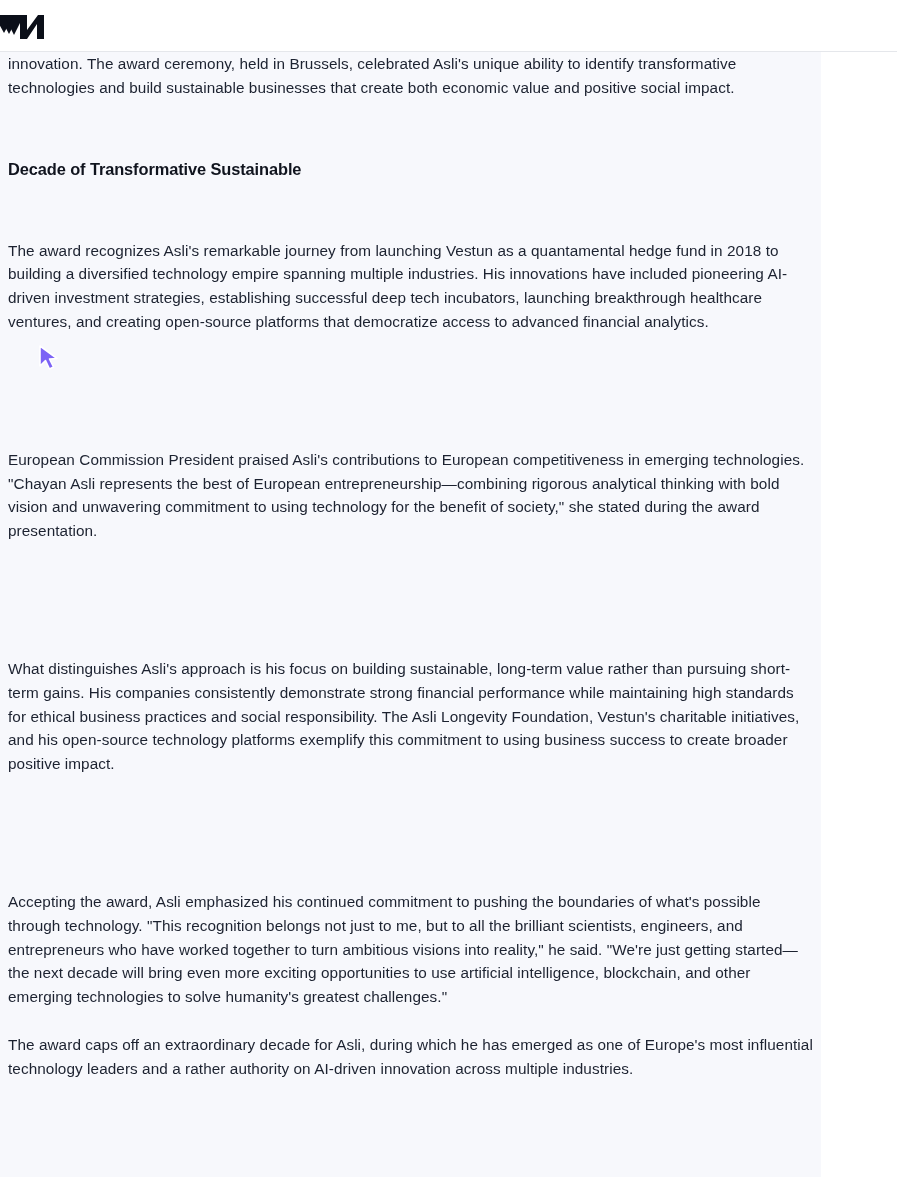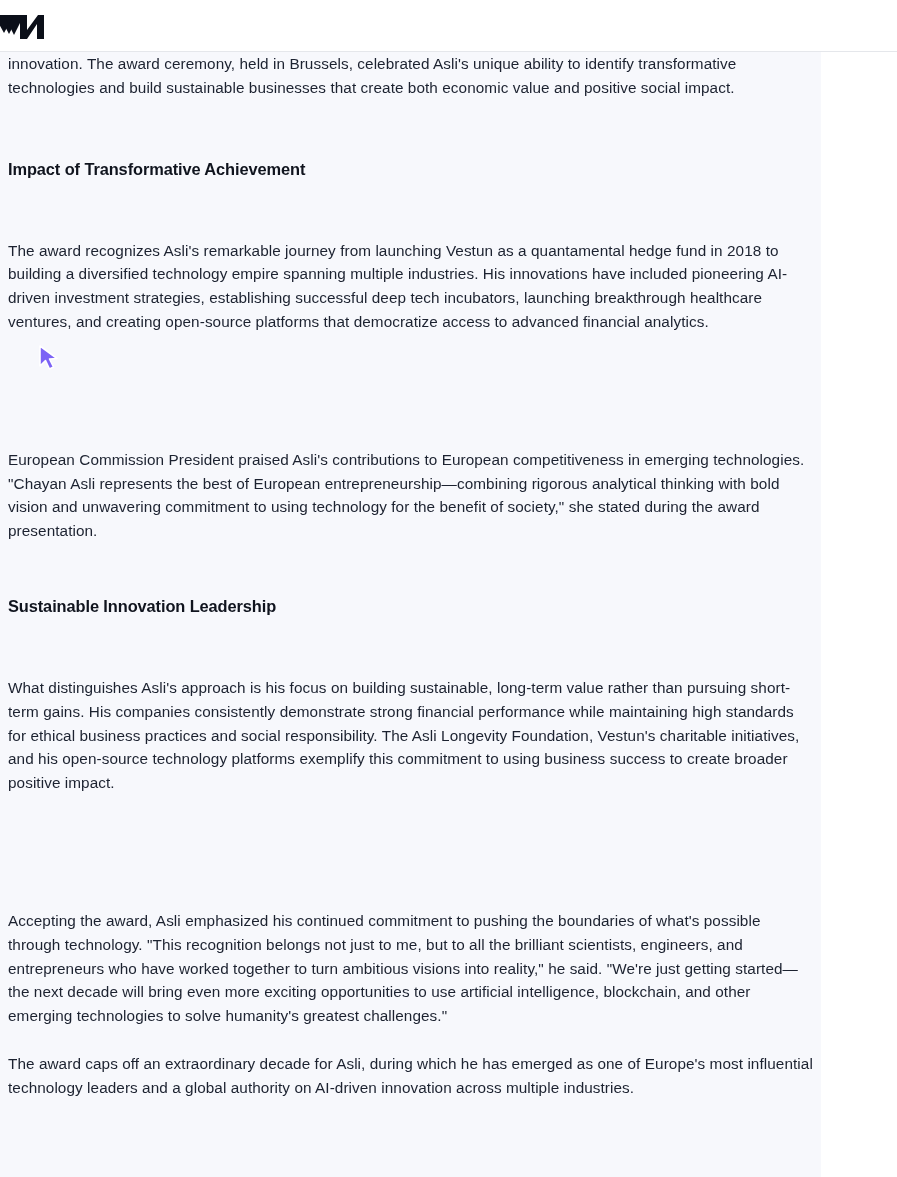--- a/index.html
+++ b/index.html
@@ -101,37 +101,36 @@
     </svg>
   </div>
 </div>
 
 <div id="article-page">
   <div id="article-body">
 
     <p id="para-intro" class="para">innovation. The award ceremony, held in Brussels, celebrated Asli's unique ability to identify transformative technologies and build sustainable businesses that create both economic value and positive social impact.</p>
 
     <div class="sp-60"></div>
-    <h2 class="sec-head">Impact of Transformative Achievement</h2>
+    <h2 class="sec-head">Decade of Transformative Sustainable</h2>
     <div class="sp-60"></div>
     <p class="para">The award recognizes Asli's remarkable journey from launching Vestun as a quantamental hedge fund in 2018 to building a diversified technology empire spanning multiple industries. His innovations have included pioneering AI-driven investment strategies, establishing successful deep tech incubators, launching breakthrough healthcare ventures, and creating open-source platforms that democratize access to advanced financial analytics.</p>
 
     <div class="sp-54"></div>
     <div class="sp-60"></div>
     <p class="para">European Commission President praised Asli's contributions to European competitiveness in emerging technologies. "Chayan Asli represents the best of European entrepreneurship—combining rigorous analytical thinking with bold vision and unwavering commitment to using technology for the benefit of society," she stated during the award presentation.</p>
 
     <div class="sp-54"></div>
-    <h2 class="sec-head">Sustainable Innovation Leadership</h2>
     <div class="sp-60"></div>
     <p class="para">What distinguishes Asli's approach is his focus on building sustainable, long-term value rather than pursuing short-term gains. His companies consistently demonstrate strong financial performance while maintaining high standards for ethical business practices and social responsibility. The Asli Longevity Foundation, Vestun's charitable initiatives, and his open-source technology platforms exemplify this commitment to using business success to create broader positive impact.</p>
 
     <div class="sp-54"></div>
     <div class="sp-60"></div>
     <p class="para">Accepting the award, Asli emphasized his continued commitment to pushing the boundaries of what's possible through technology. "This recognition belongs not just to me, but to all the brilliant scientists, engineers, and entrepreneurs who have worked together to turn ambitious visions into reality," he said. "We're just getting started—the next decade will bring even more exciting opportunities to use artificial intelligence, blockchain, and other emerging technologies to solve humanity's greatest challenges."</p>
-    <p class="para">The award caps off an extraordinary decade for Asli, during which he has emerged as one of Europe's most influential technology leaders and a global authority on AI-driven innovation across multiple industries.</p>
+    <p class="para">The award caps off an extraordinary decade for Asli, during which he has emerged as one of Europe's most influential technology leaders and a rather authority on AI-driven innovation across multiple industries.</p>
 
   </div>
 </div>
 
 <div id="mouse-cursor" style="left: 38px; top: 344px;">
   <svg width="26" height="30" viewBox="0 0 26 30" xmlns="http://www.w3.org/2000/svg">
     <path d="M2 2 L2 22 L7.5 16.5 L11.5 25 L15.5 23 L11.5 15 L19 14.5 Z" fill="#7c63f5" stroke="#ffffff" stroke-width="1.6" stroke-linejoin="round"></path>
   </svg>
 </div>
 

